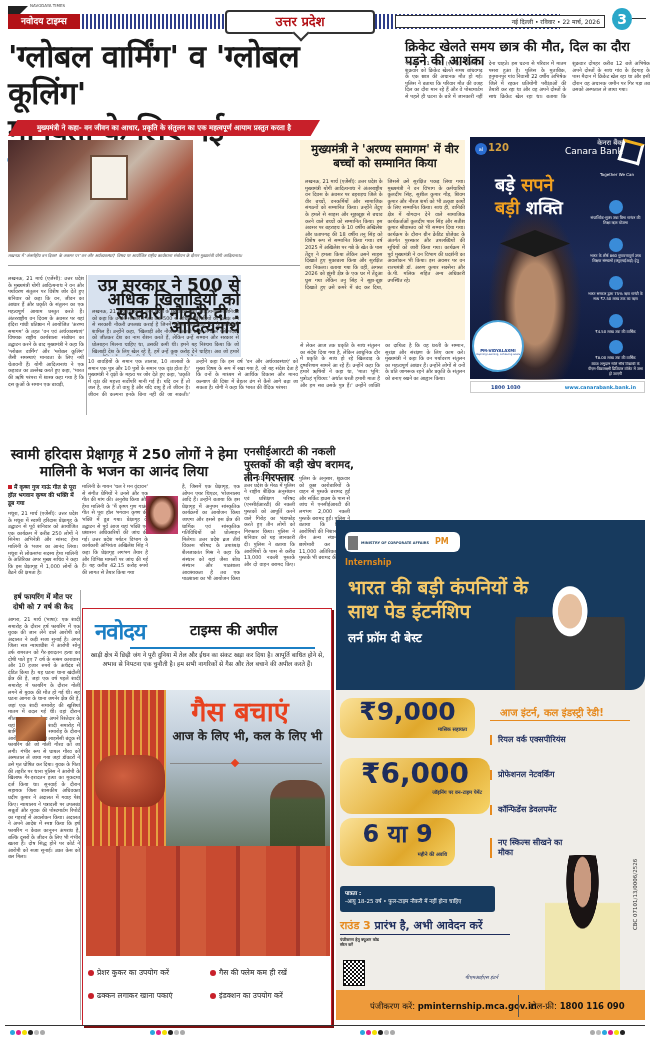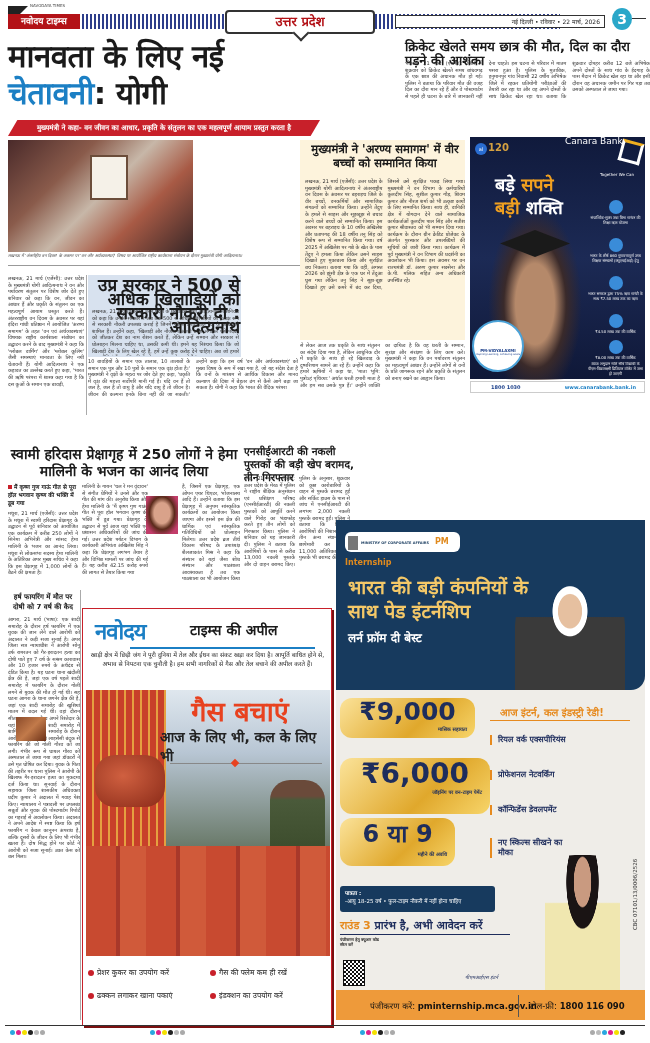--- a/index.html
+++ b/index.html
@@ -35,21 +35,21 @@
 
 
 #aranya{left:300px;top:140px;width:165px;height:200px;background:#fdf3dc}
 #aranya-hl{left:305px;top:142px;width:160px;font-size:11.5px;font-weight:bold;text-align:center;line-height:14px}
 #aranya-body{left:305px;top:178px;width:160px;height:160px;column-count:2;column-gap:5px}
 
 
 #canara{left:470px;top:137px;width:175px;height:242px;background:linear-gradient(180deg,#101a3c 0%,#1c2a55 50%,#0f1838 100%)}
 #canara-face{left:480px;top:190px;width:110px;height:190px;background:radial-gradient(ellipse at 50% 60%,#b5896a 0 25%,#3a2a2a 40%,rgba(0,0,0,0) 60%)}
 #cap{left:500px;top:230px;width:70px;height:30px;background:#1a1a1a;clip-path:polygon(50% 0,100% 45%,50% 90%,0 45%)}
-#canara-logo-txt{left:565px;top:129px;font-size:7px;color:#fff;line-height:8px}
+#canara-logo-txt{left:565px;top:139px;font-size:7px;color:#fff;text-align:right;line-height:8px}
 #canara-tri{left:620px;top:141px;width:22px;height:22px;border:3px solid #fff;border-top-color:#f0b020;transform:rotate(15deg)}
 #canara-tag{left:600px;top:172px;font-size:4px;color:#fff}
 #canara-120{left:488px;top:142px;font-size:10px;font-weight:bold;color:#d4a040}
 #canara-al{left:475px;top:143px;width:12px;height:12px;border-radius:50%;background:#2a6dd1;color:#fff;font-size:5px;text-align:center;line-height:12px}
 #canara-hl1{left:495px;top:172px;font-size:18px;font-weight:bold;color:#fff}
 #canara-hl1 span{color:#f0a020}
 #canara-hl2{left:495px;top:195px;font-size:18px;font-weight:bold;color:#fff}
 #canara-hl2 span{color:#f0a020}
 .benefit{position:absolute;left:588px;width:55px;text-align:center;font-size:3.8px;color:#fff;line-height:4.8px}
 .benefit .ico{width:14px;height:14px;border-radius:50%;background:#3a8cd9;margin:0 auto 2px}
@@ -89,21 +89,21 @@
 #appeal{left:82px;top:608px;width:250px;height:418px;border:1.5px solid #c8202a;box-shadow:2px 2px 0 #7a1010}
 #appeal-logo{left:95px;top:615px;font-size:22px;font-weight:900;color:#1b7fc4;letter-spacing:-1px}
 #appeal-logo2{left:190px;top:620px;font-size:14px;font-weight:bold;color:#1a1a1a}
 #appeal-line{left:130px;top:647px;width:185px;height:2px;background:#1b7fc4}
 #appeal-body{left:90px;top:650px;width:235px;font-size:6.2px;text-align:center;line-height:9px;color:#222}
 #gas-photo{left:86px;top:690px;width:244px;height:156px;background:linear-gradient(180deg,#dfe7ee 0%,#b8c6d4 40%,#6a7a6a 100%)}
 #gas-wall{left:86px;top:690px;width:80px;height:160px;background:repeating-linear-gradient(90deg,#c8402a 0 6px,#e5a040 6px 8px)}
 #cyl1{left:95px;top:755px;width:70px;height:52px;border-radius:20px;background:radial-gradient(ellipse at 40% 40%,#d06040,#8a2a18)}
 #man{left:270px;top:780px;width:55px;height:80px;background:linear-gradient(180deg,#6a4a3a 0 20%,#4a5a3a 25%,#3a4a2a 100%);border-radius:20px 20px 0 0}
 #gas-hl{left:150px;top:692px;width:180px;font-size:27px;font-weight:900;color:#e8421f;text-align:center}
-#gas-sub{left:160px;top:727px;width:170px;font-size:14px;font-weight:bold;color:#222;text-align:left}
+#gas-sub{left:152px;top:727px;width:170px;font-size:12px;font-weight:bold;color:#222;text-align:right}
 #gas-line{left:170px;top:763px;width:152px;height:1px;background:#888}
 #gas-diamond{left:232px;top:760px;width:6px;height:6px;background:#e8421f;transform:rotate(45deg)}
 #cyl-photo{left:86px;top:846px;width:244px;height:110px;background:repeating-linear-gradient(90deg,#c84a30 0 30px,#a8382a 30px 34px,#d05a3a 34px 60px)}
 #tips{left:84px;top:957px;width:246px;height:65px;background:#fff}
 .tip{position:absolute;font-size:7.5px;color:#222;white-space:nowrap}
 .tip:before{content:"";display:inline-block;width:6px;height:6px;border-radius:50%;background:#c8202a;margin-right:3px;vertical-align:middle}
 
 
 #intern{left:336px;top:520px;width:309px;height:500px;background:#efede8}
 #intern-top{left:336px;top:520px;width:309px;height:170px;background:#173a5e;border-radius:0 0 14px 0}
@@ -146,20 +146,21 @@
 <div class="abs" id="brand-small">NAVODAYA TIMES</div>
 <div class="abs" id="logo">नवोदय टाइम्स</div>
 <div class="abs" id="stripes"></div>
 <div class="abs" id="stripes2"></div>
 <div class="abs" id="section">उत्तर प्रदेश</div>
 <div class="abs" id="dateline">नई दिल्ली • रविवार • 22 मार्च, 2026</div>
 <div class="abs" id="pageno">3</div>
 <div class="abs" id="pageno-line"></div>
 
 <div class="abs hd" id="main-hl">
+  <div>'ग्लोबल वार्मिंग' व 'ग्लोबल कूलिंग'</div>
   <div><span>मानवता के लिए नई </span><span class="blue">चेतावनी</span><span>: योगी</span></div>
 </div>
 
 <div class="abs hd" id="cricket-hl">क्रिकेट खेलते समय छात्र की मौत, दिल का दौरा पड़ने की आशंका</div>
 <div class="abs txt" id="cricket-body">भोपाल, 21 मार्च (एजेंसी): जिले में शुक्रवार को क्रिकेट खेलते समय बांधवगढ़ के एक छात्र की अचानक मौत हो गई। पुलिस ने बताया कि परिवार मौत की वजह दिल का दौरा मान रहे हैं और वे पोस्टमार्टम से पहले ही घटना के बारे में जानकारी नहीं देना चाहते। इस घटना से परिवार में मातम पसरा हुआ है। पुलिस के मुताबिक, हनुमानपुर गांव निवासी 22 वर्षीय अभिषेक जिले में रहकर प्रतियोगी परीक्षाओं की तैयारी कर रहा था और वह अपने दोस्तों के साथ क्रिकेट खेल रहा था। बताया कि शुक्रवार दोपहर करीब 12 बजे अभिषेक अपने दोस्तों के साथ गांव के ईदगाह के पास मैदान में क्रिकेट खेल रहा था और इसी दौरान वह अचानक जमीन पर गिर पड़ा तब उसको अस्पताल ले जाया गया।</div>
 
 <div class="abs" id="redstrip">मुख्यमंत्री ने कहा- वन जीवन का आधार, प्रकृति के संतुलन का एक महत्वपूर्ण आयाम प्रस्तुत करता है</div>
 
 <div class="abs" id="photo1"></div>
 <div class="abs" id="certificate"></div>

